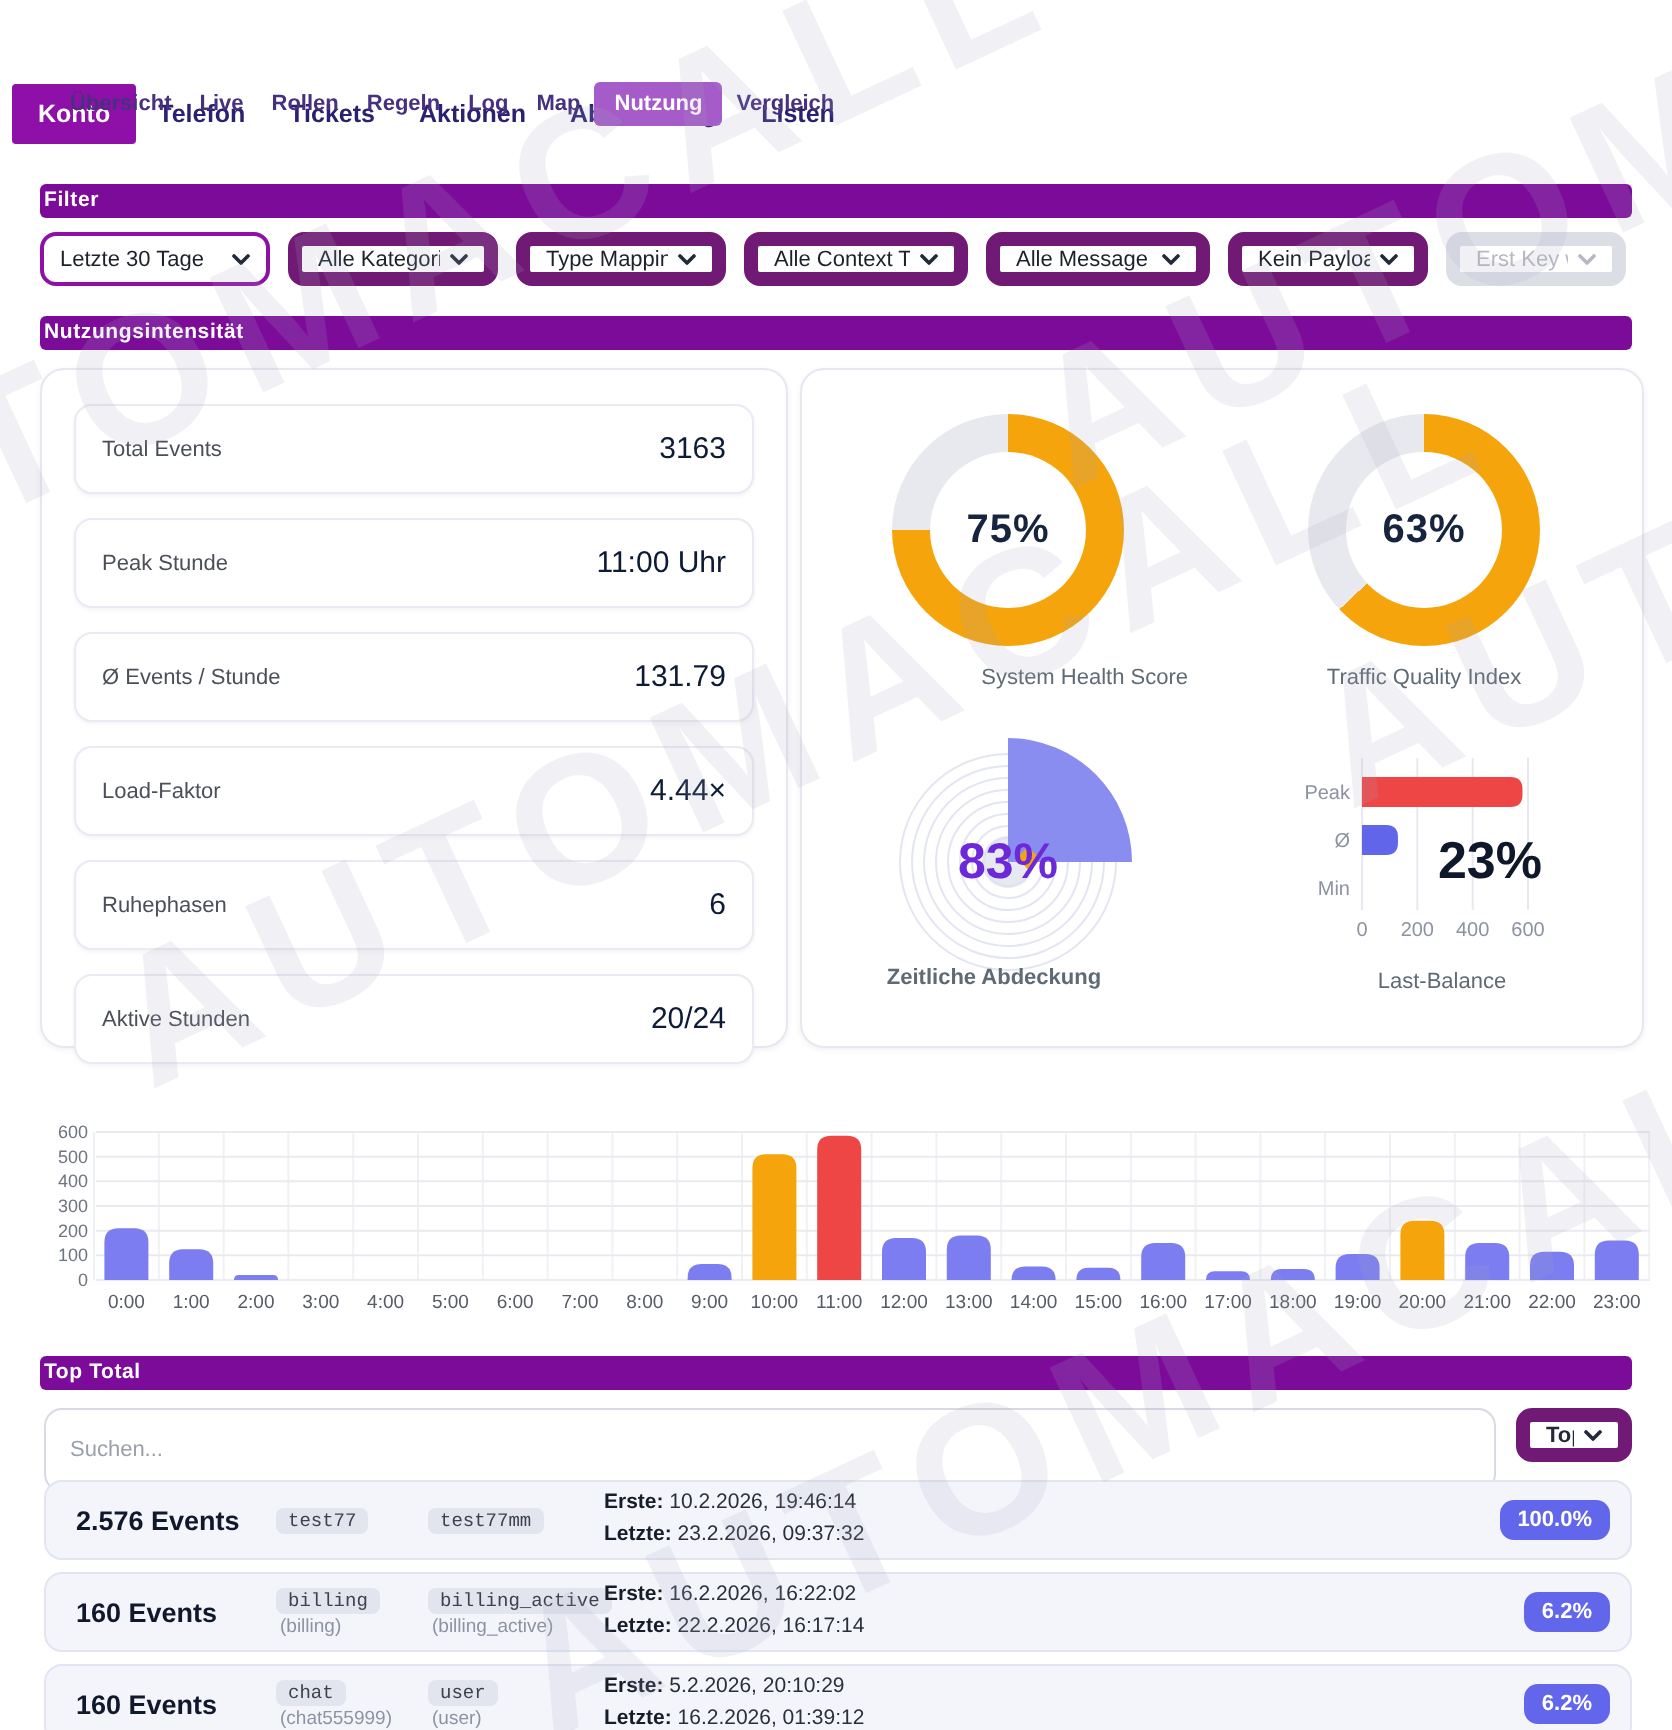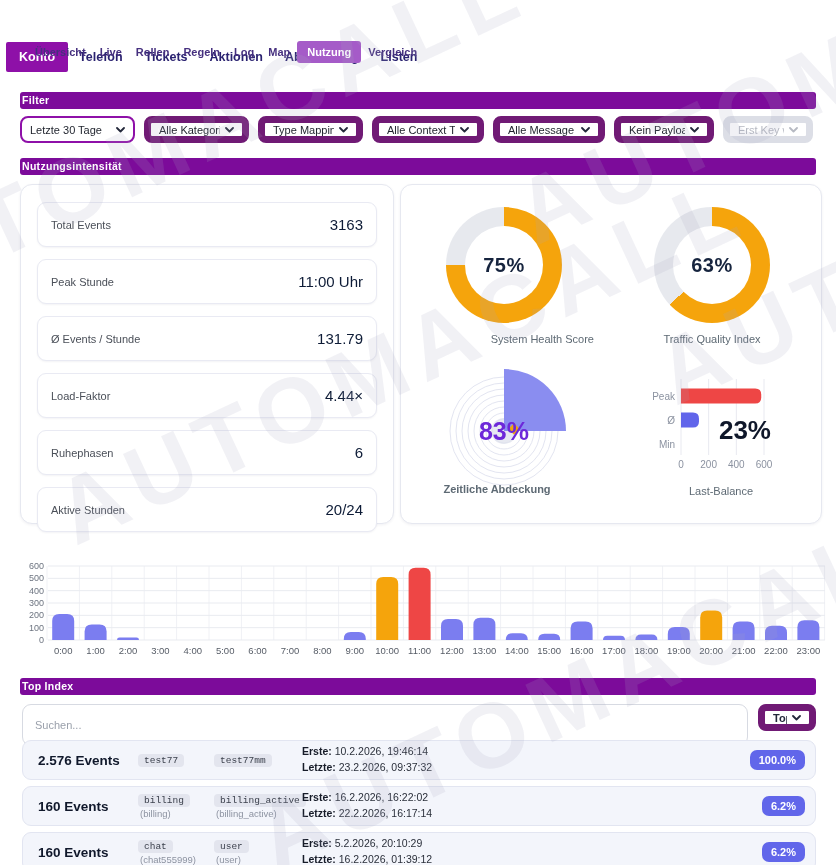--- a/index.html
+++ b/index.html
@@ -304,21 +304,21 @@
       <path d="M672.2,82 L672.2,59.4 Q672.2,52.4 679.2,52.4 L687.2,52.4 Q694.2,52.4 694.2,59.4 L694.2,82 Z" fill="#f5a40c"></path>
       <text x="683.2" y="96" text-anchor="middle" font-size="9.5" fill="#565c66">20:00</text>
       <path d="M704.6,82 L704.6,70.5 Q704.6,63.5 711.6,63.5 L719.6,63.5 Q726.6,63.5 726.6,70.5 L726.6,82 Z" fill="#7b7df0"></path>
       <text x="715.6" y="96" text-anchor="middle" font-size="9.5" fill="#565c66">21:00</text>
       <path d="M737,82 L737,74.81666666666666 Q737,67.81666666666666 744,67.81666666666666 L752,67.81666666666666 Q759,67.81666666666666 759,74.81666666666666 L759,82 Z" fill="#7b7df0"></path>
       <text x="748" y="96" text-anchor="middle" font-size="9.5" fill="#565c66">22:00</text>
       <path d="M769.4,82 L769.4,69.26666666666667 Q769.4,62.266666666666666 776.4,62.266666666666666 L784.4,62.266666666666666 Q791.4,62.266666666666666 791.4,69.26666666666667 L791.4,82 Z" fill="#7b7df0"></path>
       <text x="780.4" y="96" text-anchor="middle" font-size="9.5" fill="#565c66">23:00</text>
     </svg>
 
-  <div class="sbar" style="top:678px">Top Index</div>
+  <div class="sbar" style="top:678px">Top Total</div>
   <input id="searchInput" type="text" placeholder="Suchen..." style="">
   <div class="sel" id="limitSel">
     <span class="lab">Top 20</span>
     <svg width="9" height="6">
         <path d="M1 1l3.5 3.5L8 1" fill="none" stroke="#23283a" stroke-width="1.8" stroke-linecap="round" stroke-linejoin="round"></path>
       </svg>
   </div>
   <div id="rows">
       <div class="erow">
         <div class="ecount">2.576 Events</div>

